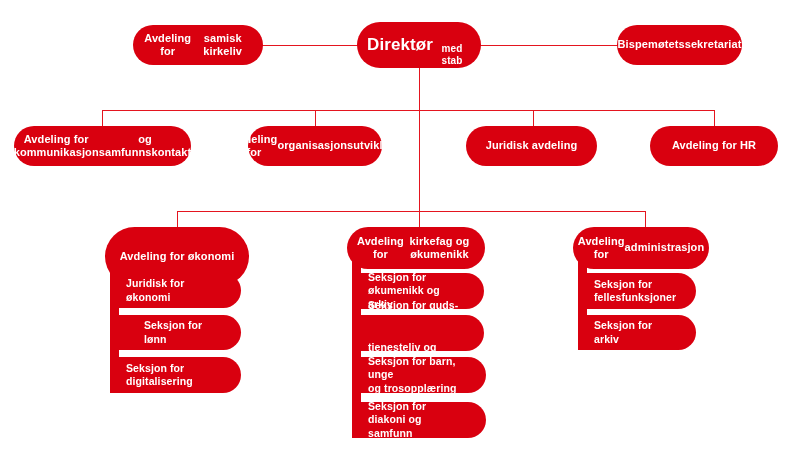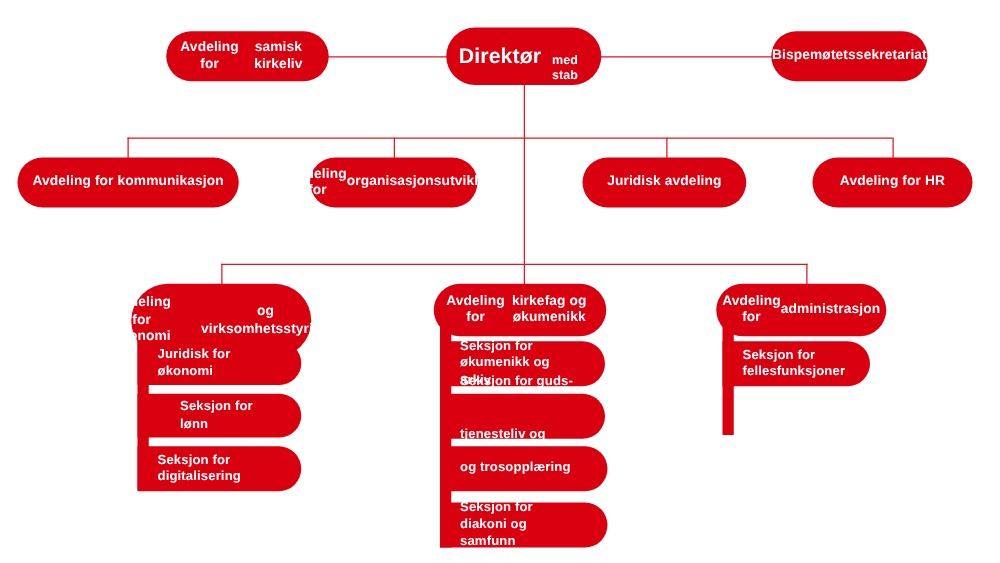--- a/index.html
+++ b/index.html
@@ -122,40 +122,40 @@
     <span class="l2">samisk kirkeliv</span>
   </div>
 
   <div class="node node-dept" style="left:617px; top:25px; width:125px; height:40px;">
     <span class="l1">Bispemøtets</span>
     <span class="l2">sekretariat</span>
   </div>
 
   <div class="node node-dept" style="left:14px; top:126px; width:177px; height:40px;">
     <span class="l1">Avdeling for kommunikasjon</span>
+    <span class="l2">og samfunnskontakt</span>
   </div>
 
   <div class="node node-dept" style="left:248px; top:126px; width:134px; height:40px;">
     <span class="l1">Avdeling for</span>
     <span class="l2">organisasjonsutvikling</span>
   </div>
 
   <div class="node node-dept" style="left:466px; top:126px; width:131px; height:40px;">
     <span class="l1">Juridisk avdeling</span>
 
   </div>
 
   <div class="node node-dept" style="left:650px; top:126px; width:128px; height:40px;">
     <span class="l1">Avdeling for HR</span>
 
   </div>
 
   <div class="node node-dept" style="left:105px; top:227px; width:144px; height:59px;gap:24px;">
     <span class="l1">Avdeling for økonomi</span>
-    <span class="l2">og virksomhetsstyring</span>
   </div>
 
   <div class="node node-dept" style="left:347px; top:227px; width:138px; height:42px;">
     <span class="l1">Avdeling for</span>
     <span class="l2">kirkefag og økumenikk</span>
   </div>
 
   <div class="node node-dept" style="left:573px; top:227px; width:136px; height:42px;">
     <span class="l1">Avdeling for</span>
     <span class="l2">administrasjon</span>
@@ -176,25 +176,30 @@
 
   <div class="node-section" style="left:352px; top:273px; width:132px; height:36px;">
     <span class="l1">Seksjon for</span>
     <span class="l2">økumenikk og arkiv</span>
   </div>
   <div class="node-section" style="left:352px; top:315px; width:132px; height:36px;gap:29px;">
     <span class="l1">Seksjon for guds-</span>
     <span class="l2">tjenesteliv og kultur</span>
   </div>
   <div class="node-section" style="left:352px; top:357px; width:134px; height:36px;">
+    <span class="l1">Seksjon for barn, unge</span>
     <span class="l2">og trosopplæring</span>
   </div>
   <div class="node-section" style="left:352px; top:402px; width:134px; height:36px;">
     <span class="l1">Seksjon for</span>
     <span class="l2">diakoni og samfunn</span>
   </div>
 
   <div class="node-section" style="left:578px; top:273px; width:118px; height:36px;">
     <span class="l1">Seksjon for</span>
     <span class="l2">fellesfunksjoner</span>
   </div>
+  <div class="node-section" style="left:578px; top:315px; width:118px; height:35px;">
+    <span class="l1">Seksjon for arkiv</span>
+
+  </div>
 
 </div>
 
 </body></html>

